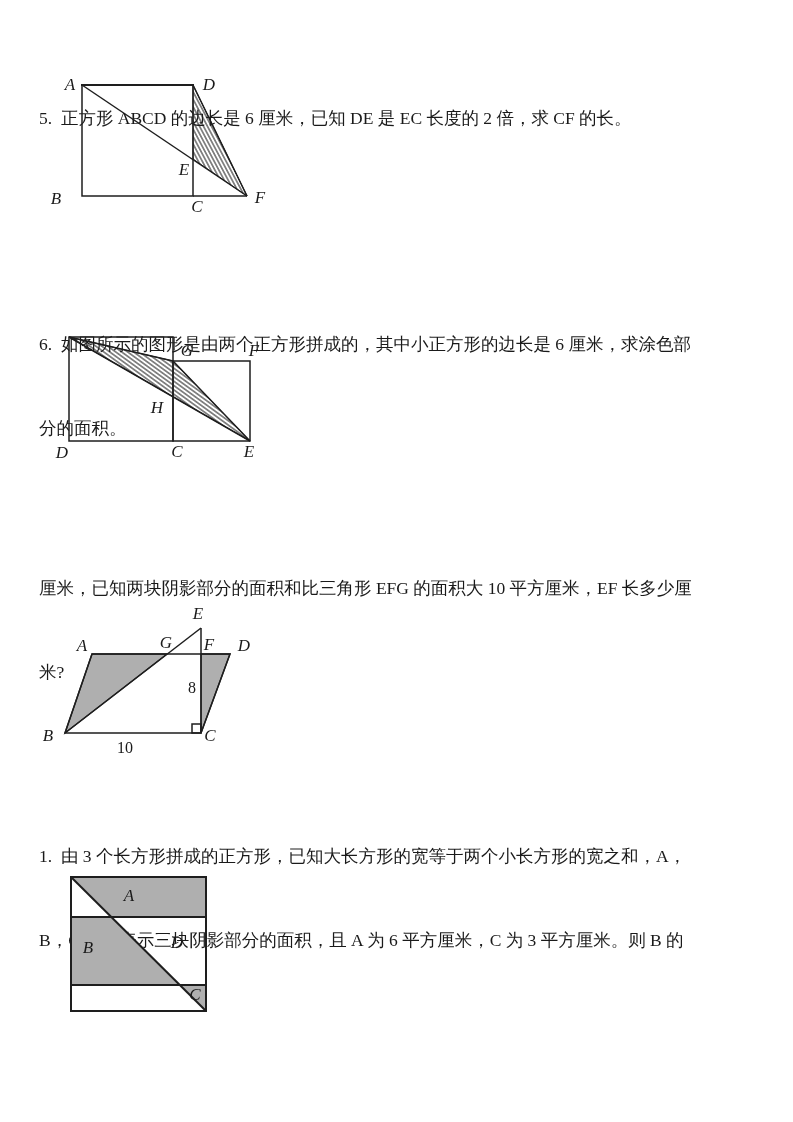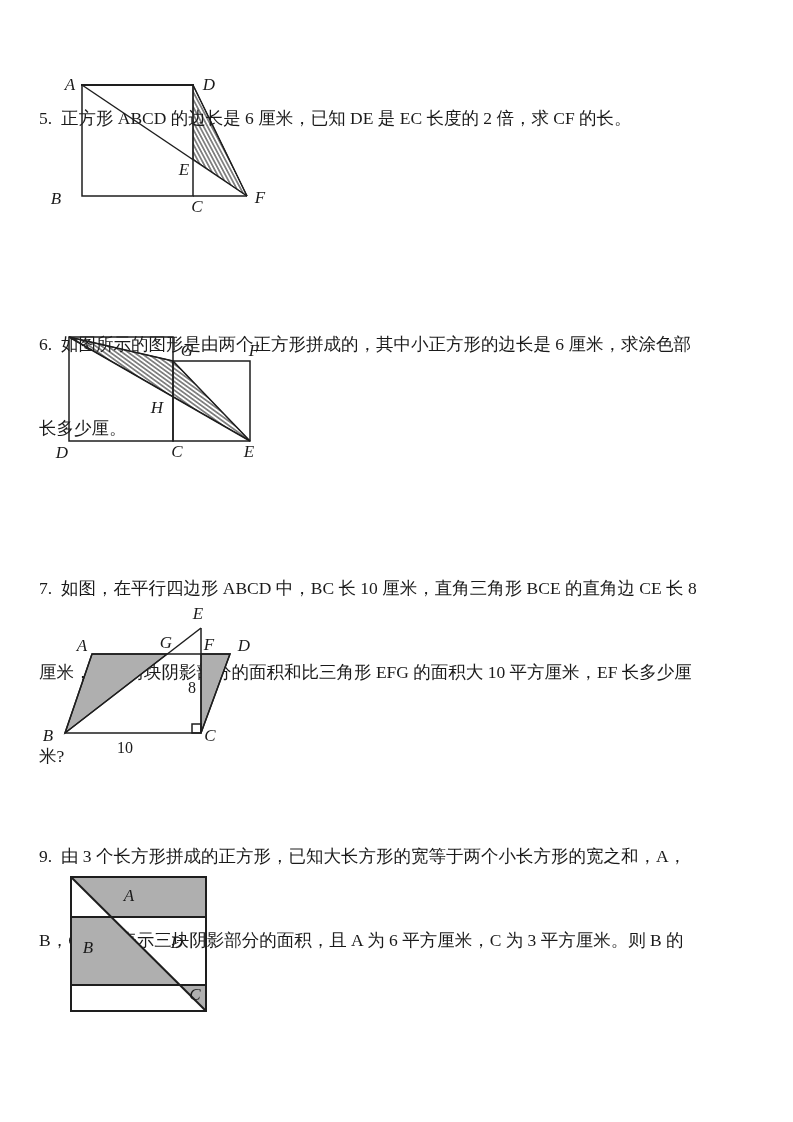--- a/index.html
+++ b/index.html
@@ -71,21 +71,21 @@
   <text class="lbl" x="169" y="14">D</text>
   <text class="lbl" x="16" y="128">B</text>
   <text class="lbl" x="157" y="136">C</text>
   <text class="lbl" x="144" y="99">E</text>
   <text class="lbl" x="220" y="127">F</text>
 </svg>
 </div>
 
 <div class="prob" id="p6">
   <div class="tline">6.  如图所示的图形是由两个正方形拼成的，其中小正方形的边长是 6 厘米，求涂色部</div>
-  <div class="tline">长多少厘。</div>
+  <div class="tline">分的面积。</div>
 </div>
 
 <div class="fig" id="fig6">
 <svg width="230" height="140" viewBox="0 0 230 140">
   <defs>
     <pattern id="hatch6" width="3.5" height="3.5" patternUnits="userSpaceOnUse" patternTransform="rotate(36)">
       <line x1="0" y1="1.75" x2="3.5" y2="1.75" stroke="#1e1e1e" stroke-width="1"></line>
     </pattern>
   </defs>
   <polygon class="hatched" points="19,9 123,33 200,113" fill="url(#hatch6)"></polygon>
@@ -97,21 +97,20 @@
   <text class="lbl" x="137" y="28">G</text>
   <text class="lbl" x="204" y="28">F</text>
   <text class="lbl" x="107" y="85">H</text>
   <text class="lbl" x="12" y="130">D</text>
   <text class="lbl" x="127" y="129">C</text>
   <text class="lbl" x="199" y="129">E</text>
 </svg>
 </div>
 
 <div class="prob" id="p7">
-  <div class="tline">7.  如图，在平行四边形 ABCD 中，BC 长 10 厘米，直角三角形 BCE 的直角边 CE 长 8</div>
   <div class="tline">厘米，已知两块阴影部分的面积和比三角形 EFG 的面积大 10 平方厘米，EF 长多少厘</div>
   <div class="tline">米?</div>
 </div>
 
 <div class="fig" id="fig7">
 <svg width="255" height="158" viewBox="0 0 255 158">
   <polygon class="shade" points="52,51 127,51 25,130"></polygon>
   <polygon class="shade" points="161,51 190,51 161,130"></polygon>
   <polygon class="geo" points="52,51 190,51 161,130 25,130"></polygon>
   <line class="geo" x1="25" y1="130" x2="161" y2="25"></line>
@@ -123,21 +122,21 @@
   <text class="lbl" x="42" y="48">A</text>
   <text class="lbl" x="204" y="48">D</text>
   <text class="lbl" x="8" y="138">B</text>
   <text class="lbl" x="170" y="138">C</text>
   <text class="dim" x="152" y="90">8</text>
   <text class="dim" x="85" y="150">10</text>
 </svg>
 </div>
 
 <div class="prob" id="p8">
-  <div class="tline">9.  由 3 个长方形拼成的正方形，已知大长方形的宽等于两个小长方形的宽之和，A，</div>
+  <div class="tline">1.  由 3 个长方形拼成的正方形，已知大长方形的宽等于两个小长方形的宽之和，A，</div>
   <div class="tline">B，C 分别表示三块阴影部分的面积，且 A 为 6 平方厘米，C 为 3 平方厘米。则 B 的</div>
 </div>
 
 <div class="fig" id="fig8">
 <svg width="160" height="150" viewBox="0 0 160 150">
   <polygon points="11,9 146,9 146,49 51,49" style="fill:var(--shade)" stroke="none"></polygon>
   <polygon points="11,49 51,49 120,117 11,117" style="fill:var(--shade)" stroke="none"></polygon>
   <polygon points="120,117 146,117 146,143" style="fill:var(--shade)" stroke="none"></polygon>
   <rect class="geo thick" x="11" y="9" width="135" height="134"></rect>
   <line class="geo thick" x1="11" y1="49" x2="146" y2="49"></line>

